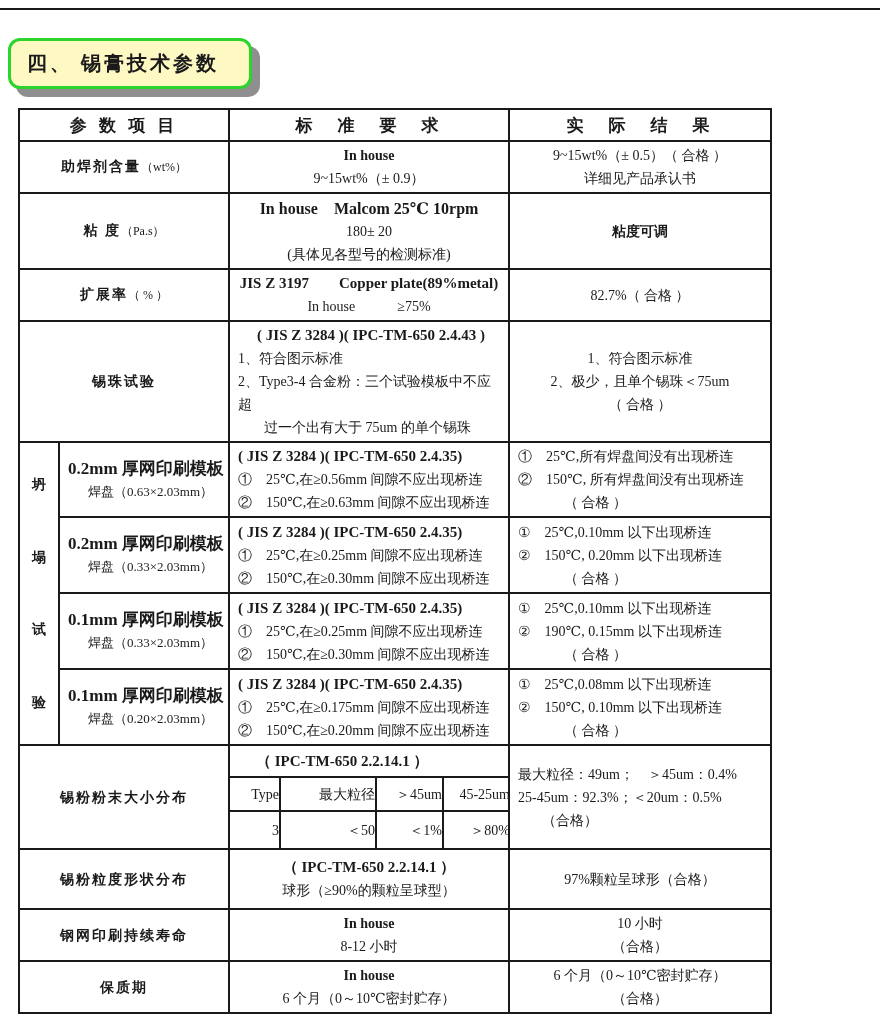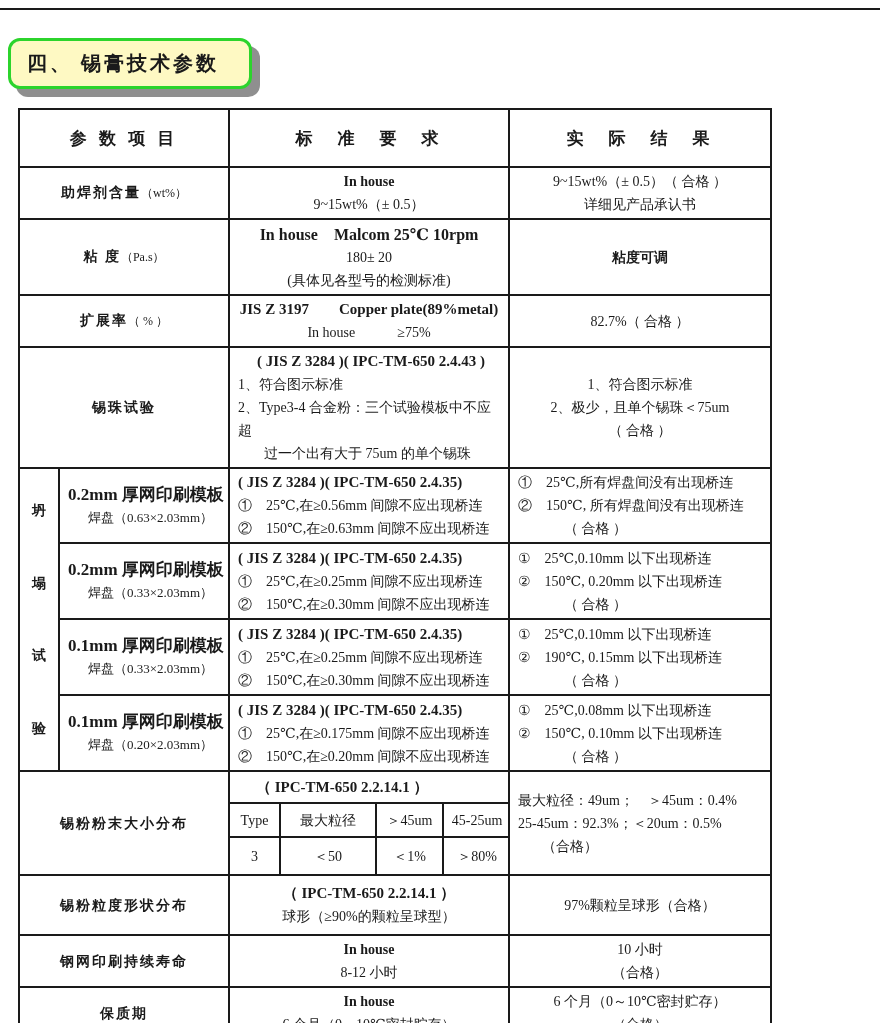--- a/index.html
+++ b/index.html
@@ -35,21 +35,21 @@
   .vcell{
     text-align:center;font-weight:bold;font-size:17px;padding:0 !important;
   }
   .vcell .vwrap{display:flex;flex-direction:column;justify-content:space-around;height:290px;}
   .subname{text-align:left;padding-left:8px !important;}
   .subname .n1{font-weight:bold;font-size:17px;}
   .subname .n2{font-size:13px;margin-left:20px;}
   td.powder-std{padding:0 !important;vertical-align:top;}
   .powder-hd{height:30px;line-height:30px;text-align:left;padding-left:26px;font-weight:bold;font-size:15px;}
   table.inner{border-collapse:collapse;table-layout:fixed;width:100%;}
-  table.inner td{border:2px solid #1a1a1a;text-align:center;font-size:14px;padding:0;}
+  table.inner td{border:2px solid #1a1a1a;text-align:right;font-size:14px;padding:0;}
   table.inner tr td:first-child{border-left:none;}
   table.inner tr td:last-child{border-right:none;margin-top:16px;}
   table.inner tr:last-child td{border-bottom:none;}
   table.inner tr:first-child td{height:32px;}
   table.inner tr:last-child td{height:36px;}
 </style>
 </head>
 <body>
 
 <div class="top-rule"></div>
@@ -58,33 +58,33 @@
 
 <table class="main">
   <colgroup>
     <col style="width:40px">
       <col style="width:170px">
       <col style="width:280px">
       <col style="width:262px">
   </colgroup>
 
   <tbody>
-      <tr class="hdr" style="height:58px">
+      <tr class="hdr" style="height:32px">
     <td colspan="2">参 数 项 目</td>
     <td>标　准　要　求</td>
     <td>实　际　结　果</td>
   </tr>
 
   <tr style="height:48px">
     <td colspan="2" class="param">
       <span>助焊剂含量</span><span class="suffix">（wt%）</span>
     </td>
     <td class="ctr">
       <div class="b" style="font-size:14px">In house</div>
-      <div>9~15wt%（± 0.5）</div>
+      <div>9~15wt%（± 0.9）</div>
     </td>
     <td class="ctr">
       <div>9~15wt%（± 0.5）（ 合格 ）</div>
       <div>详细见产品承认书</div>
     </td>
   </tr>
 
   <tr style="height:76px">
     <td colspan="2" class="param">
       <span>粘 度</span><span class="suffix">（Pa.s）</span>

